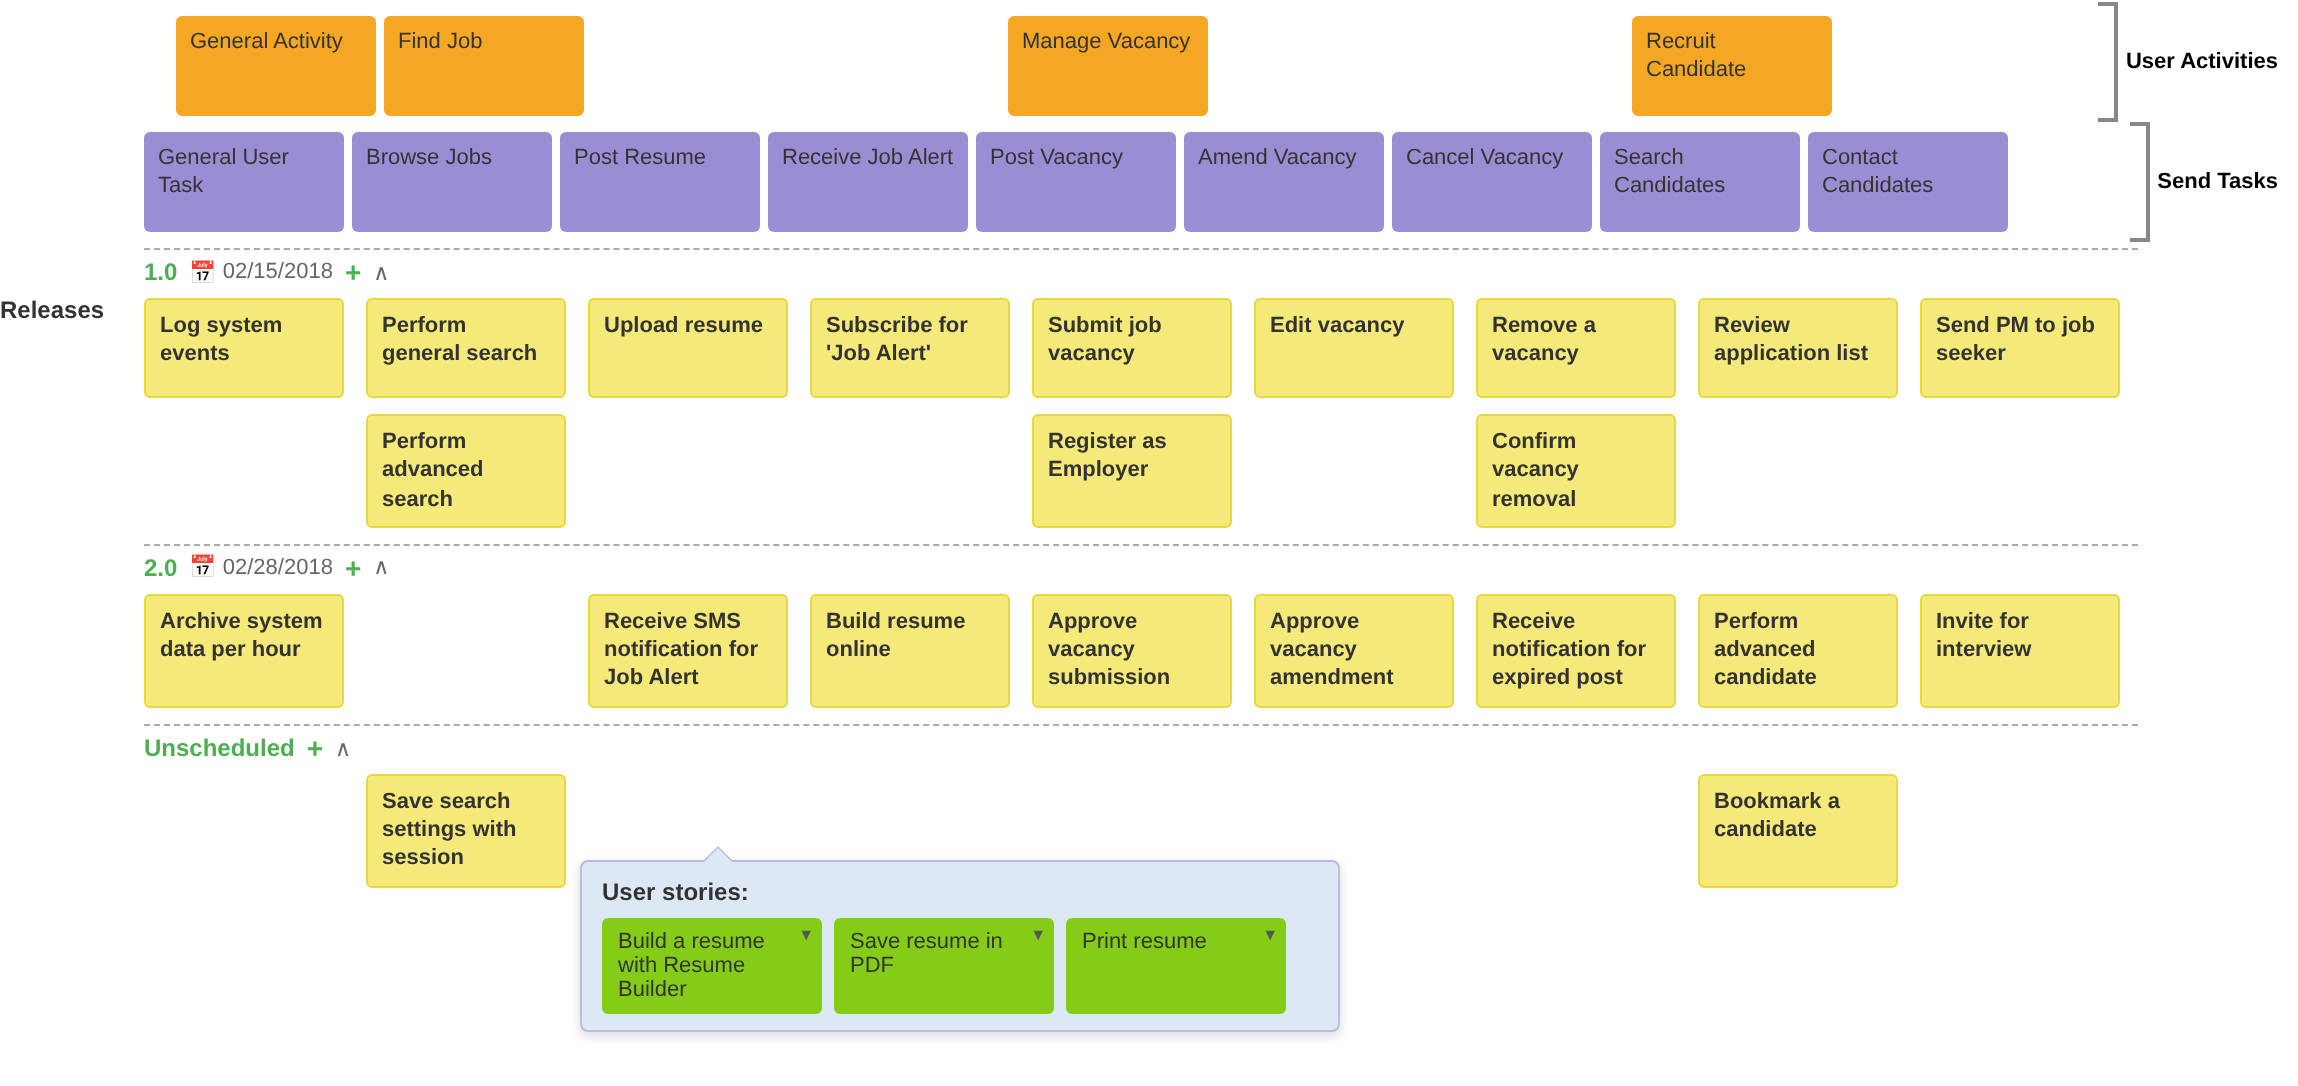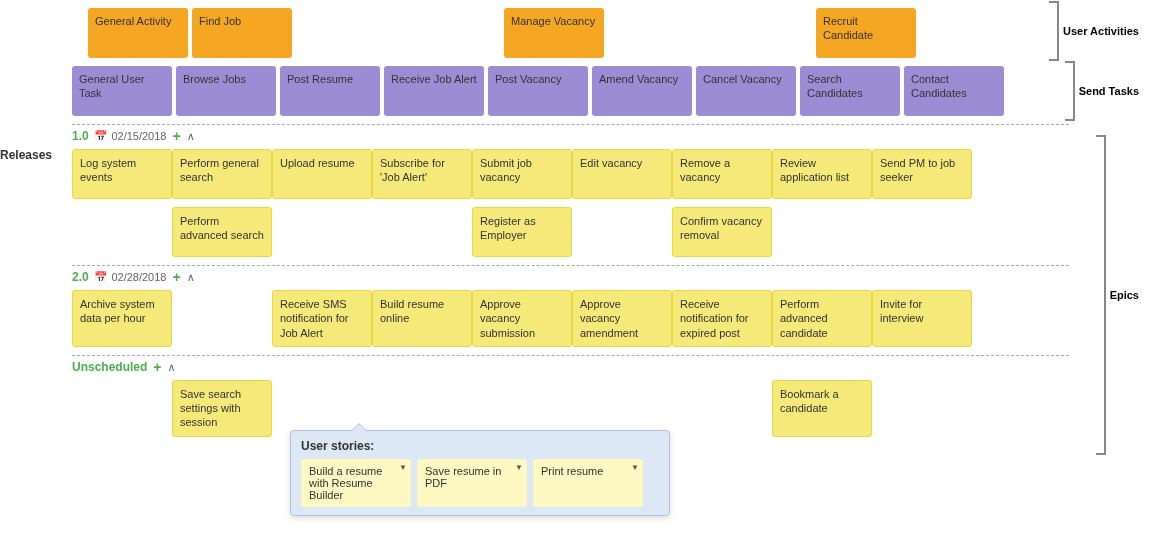--- a/index.html
+++ b/index.html
@@ -45,22 +45,23 @@
     
     .right-labels {
       width: 80px;
       flex-shrink: 0;
       position: relative;
     }
 
     
     .row {
       display: flex;
-      gap: 0;
+      gap: 11px;
       padding: 4px 0;
+      font-weight: bold;
     }
 
     
     .card {
       border-radius: 3px;
       padding: 6px 7px;
       font-size: 11px;
       line-height: 1.3;
       min-height: 50px;
       width: 100px;
@@ -197,21 +198,21 @@
       margin-bottom: 6px;
       color: #333;
     }
 
     .tooltip-cards {
       display: flex;
       gap: 6px;
     }
 
     .tooltip-card {
-      background: #fef9c3;
+      background: #84cc16;
       border-radius: 3px;
       padding: 6px 8px;
       font-size: 11px;
       color: #333;
       width: 110px;
       min-height: 40px;
       display: flex;
       align-items: flex-start;
       position: relative;
     }
@@ -320,24 +321,20 @@
       <div class="card card-empty" style="width:100px;min-height:50px;"></div>
       <div class="card card-yellow"><span>Receive SMS notification for Job Alert</span></div>
       <div class="card card-yellow"><span>Build resume online</span></div>
       <div class="card card-yellow"><span>Approve vacancy submission</span></div>
       <div class="card card-yellow"><span>Approve vacancy amendment</span></div>
       <div class="card card-yellow"><span>Receive notification for expired post</span></div>
       <div class="card card-yellow"><span>Perform advanced candidate</span></div>
       <div class="card card-yellow"><span>Invite for interview</span></div>
     </div>
 
-    <div style="position:absolute;right:-70px;top:135px;height:320px;display:flex;align-items:center;">
-      <div style="width:10px;height:100%;border-top:2px solid #888;border-right:2px solid #888;border-bottom:2px solid #888;"></div>
-      <span style="margin-left:4px;font-size:11px;font-weight:bold;white-space:nowrap;">Epics</span>
-    </div>
 
     <div class="unscheduled-bar">
       <span class="unscheduled-label">Unscheduled</span>
       <span class="btn-add">+</span>
       <span class="btn-collapse">∧</span>
     </div>
 
     <div class="row" style="position:relative;">
       <div class="card card-empty" style="width:100px;min-height:50px;"></div>
       <div class="card card-yellow"><span>Save search settings with session</span></div>

